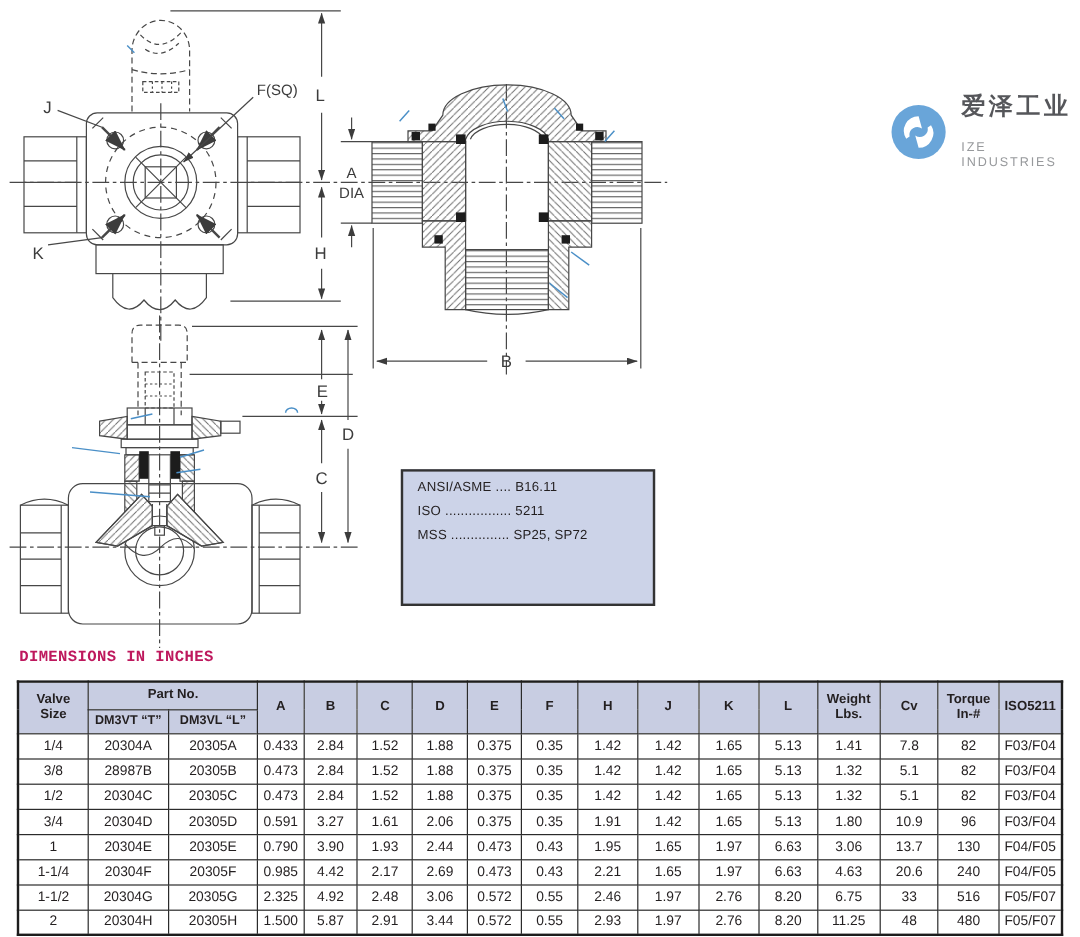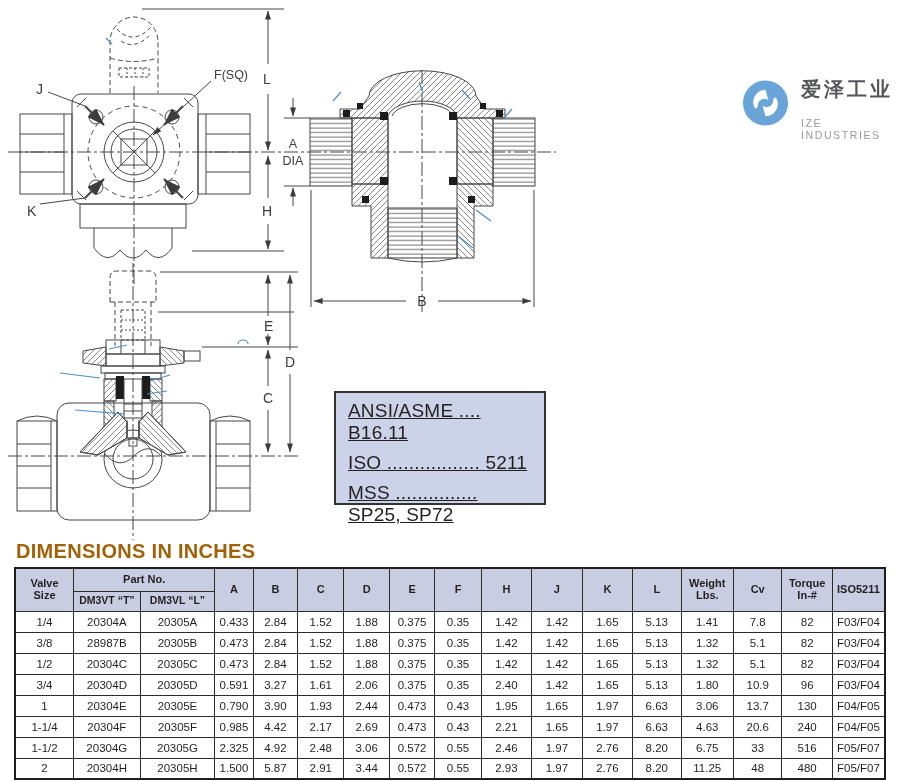--- a/index.html
+++ b/index.html
@@ -5,33 +5,33 @@
   * { margin:0; padding:0; box-sizing:border-box; }
   body { background:#e8e8e8; font-family:"Liberation Sans", sans-serif; }
   .page { position:relative; width:900px; height:781px; background:#ffffff; overflow:hidden; margin:0 auto; }
 
   
   .drawings { position:absolute; left:0; top:0; }
   .dim-label { font-family:"Liberation Sans", sans-serif; font-size:14px; fill:#3c3c3c; }
   .dim-label-sm { font-family:"Liberation Sans", sans-serif; font-size:12.5px; fill:#3c3c3c; }
 
   
-  .logo { position:absolute; left:742px; top:78px; display:flex; gap:12px; }
+  .logo { position:absolute; left:742px; top:78px; display:flex; align-items:center; gap:12px; }
   .logo-text-cn { font-size:20px; font-weight:bold; color:#55565a; letter-spacing:3px; line-height:22px; }
   .logo-text-en { font-size:10.5px; color:#97999c; letter-spacing:1.6px; margin-top:17px; }
 
   
   .standards { position:absolute; left:334px; top:391px; width:212px; height:114px;
                background:#ccd3e8; border:2px solid #333333; padding:7px 12px 6px 12px; }
   .standards-title { color:#1b75bc; font-weight:bold; font-size:18px; letter-spacing:0.5px; margin-bottom:7px; }
-  .standards-item { font-size:19px; color:#231f20; margin-bottom:8px; letter-spacing:0.2px;text-decoration:underline; }
+  .standards-item { font-size:11px; color:#231f20; margin-bottom:8px; letter-spacing:0.2px; }
 
   
-  .section-title { position:absolute; left:16px; top:540px; color:#a16207; font-weight:bold;
-                   font-size:20px; letter-spacing:0.3px; }
+  .section-title { position:absolute; left:16px; top:540px; color:#be185d; font-weight:bold;
+                   font-size:13px; letter-spacing:0.3px;font-family:Liberation Mono, monospace; }
 
   
   .dim-table-wrap { position:absolute; left:14px; top:567px; }
   table.dims { border-collapse:collapse; table-layout:fixed; width:872px; border:2px solid #1d1d1d; }
   table.dims th, table.dims td { border:1px solid #2b2b2b; text-align:center; vertical-align:middle;
        color:#231f20; overflow:hidden; white-space:nowrap; }
   table.dims th { background:#c8cde2; font-size:11px; font-weight:bold; line-height:11.5px; }
   table.dims .sub th { font-size:10.5px; height:20px; }
   table.dims tr.hr1 th { height:23px;margin-left:16px; }
   table.dims td { font-size:11.5px; height:21px; background:#ffffff; }
@@ -386,21 +386,21 @@
           <tr>
             <td>3/4</td>
             <td>20304D</td>
             <td>20305D</td>
             <td>0.591</td>
             <td>3.27</td>
             <td>1.61</td>
             <td>2.06</td>
             <td>0.375</td>
             <td>0.35</td>
-            <td>2.40</td>
+            <td>1.91</td>
             <td>1.42</td>
             <td>1.65</td>
             <td>5.13</td>
             <td>1.80</td>
             <td>10.9</td>
             <td>96</td>
             <td>F03/F04</td>
           </tr>
           <tr>
             <td>1</td>

